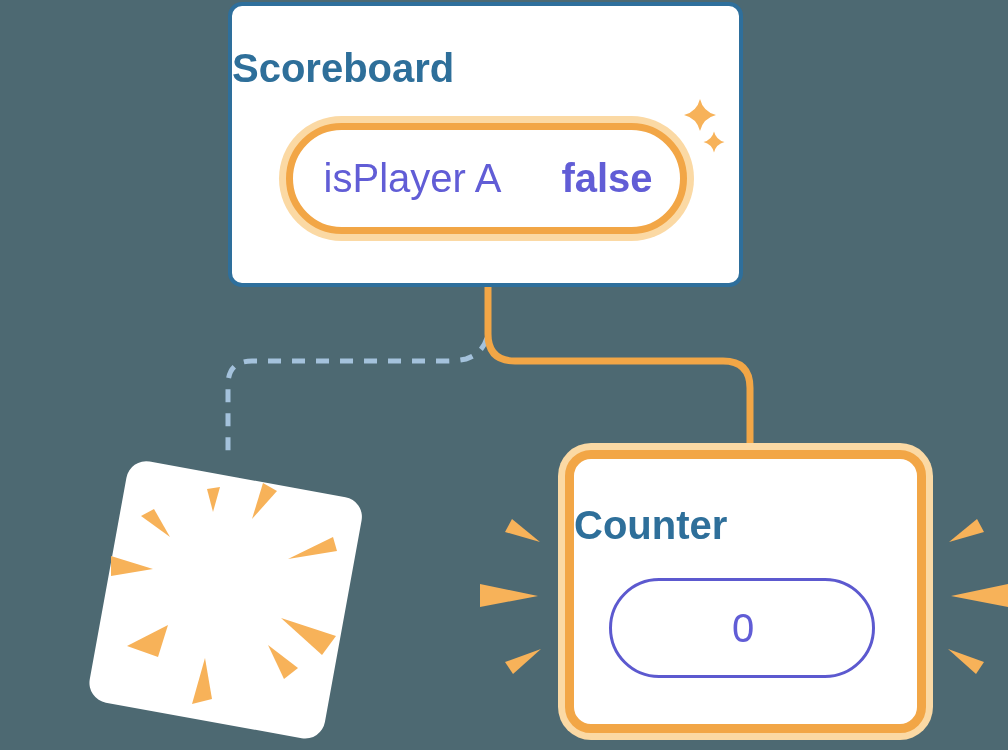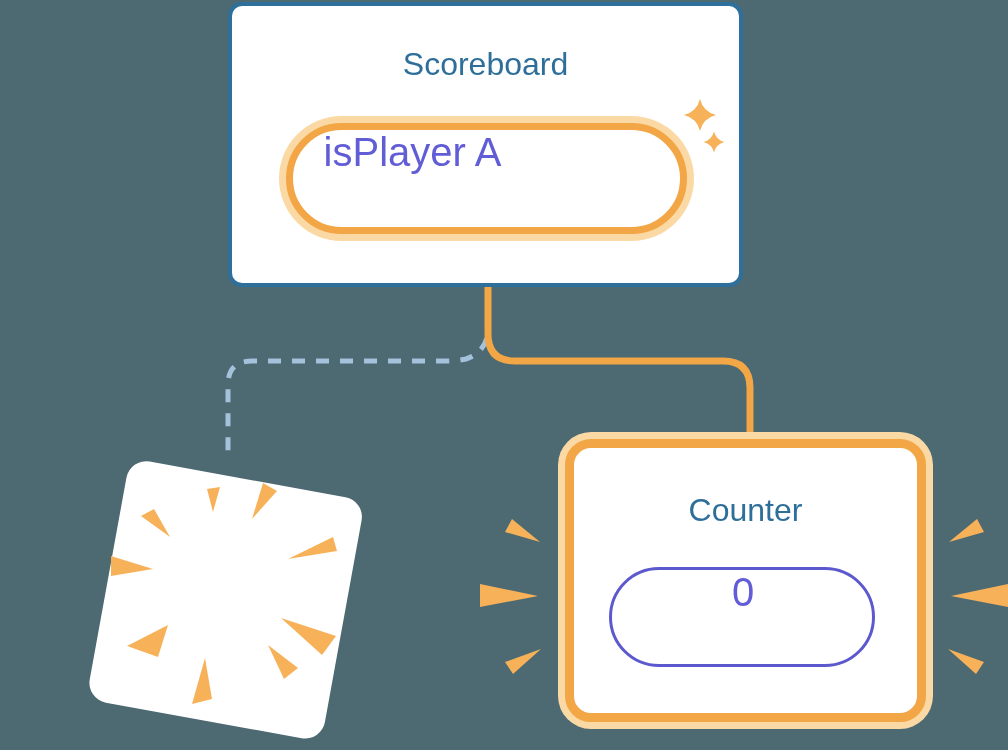--- a/index.html
+++ b/index.html
@@ -14,50 +14,50 @@
 
   
   .scoreboard-card{
     position:absolute;left:228px;top:2px;width:515px;height:285px;
     box-sizing:border-box;
     background:var(--card-fill,#ffffff);
     border:4px solid var(--card-border,#2e6f9c);
     border-radius:14px;
   }
   .card-title{
-    text-align:center;
-    font-size:32px;font-weight:400;line-height:1;
+    text-align:left;
+    font-size:40px;font-weight:700;line-height:1;
     color:var(--title,#2e6f9a);
   }
   .scoreboard-card .card-title{margin-top:42px;}
 
   .pill{
     position:absolute;
     box-sizing:border-box;
     background:var(--card-fill,#ffffff);
     border-radius:999px;
-    display:flex;align-items:flex-start;overflow:hidden;
+    display:flex;align-items:center;overflow:hidden;
   }
   .pill-orange{
     left:54px;top:117px;width:401px;height:111px;
     border:7px solid var(--orange,#f2a646);
     box-shadow:0 0 0 7px var(--orange-glow,#fbd9a4);
   }
   .pill-cell{
     display:flex;align-items:center;justify-content:center;
     font-size:40px;color:var(--purple,#615dd6);
   }
   .pill-orange .cell-key{width:239px;}
   .pill-orange .cell-val{flex:1;font-weight:700;}
   .divider-orange{width:2px;background:var(--orange,#f2a646);}
   .divider-purple{width:2px;background:var(--pill-purple,#5c59cf);}
 
   
   .counter-card{
-    position:absolute;left:565px;top:439px;width:361px;height:283px;
+    position:absolute;left:565px;top:450px;width:361px;height:283px;
     box-sizing:border-box;
     background:var(--card-fill,#ffffff);
     border:9px solid var(--orange,#f2a646);
     border-radius:26px;
     box-shadow:0 0 0 7px var(--orange-glow,#fbd9a4);
   }
   .counter-card .card-title{margin-top:46px;}
   .pill-purple-b{
     left:35px;top:119px;width:266px;height:100px;
     border:3px solid var(--pill-purple,#5c59cf);
@@ -99,20 +99,21 @@
       <polygon points="1008,584 1008,607 951,596"></polygon>
       <polygon points="984,662 976,674 948,649"></polygon>
     </g>
   </svg>
 
   <div class="scoreboard-card">
     <div class="card-title">Scoreboard</div>
     <div class="pill pill-orange">
       <div class="pill-cell cell-key">isPlayer A</div>
       <div class="divider-orange"></div>
+      <div class="pill-cell cell-val">false</div>
     </div>
   </div>
 
   <svg class="layer" viewBox="0 0 1008 750">
     <g style="fill:var(--orange-bright,#f7b259)">
       <path d="M700 99 Q703.2 111.8 716 115 Q703.2 118.2 700 131 Q696.8 118.2 684 115 Q696.8 111.8 700 99 Z"></path>
       <path d="M714 131.5 Q716.1 139.9 724.5 142 Q716.1 144.1 714 152.5 Q711.9 144.1 703.5 142 Q711.9 139.9 714 131.5 Z"></path>
     </g>
   </svg>
 

